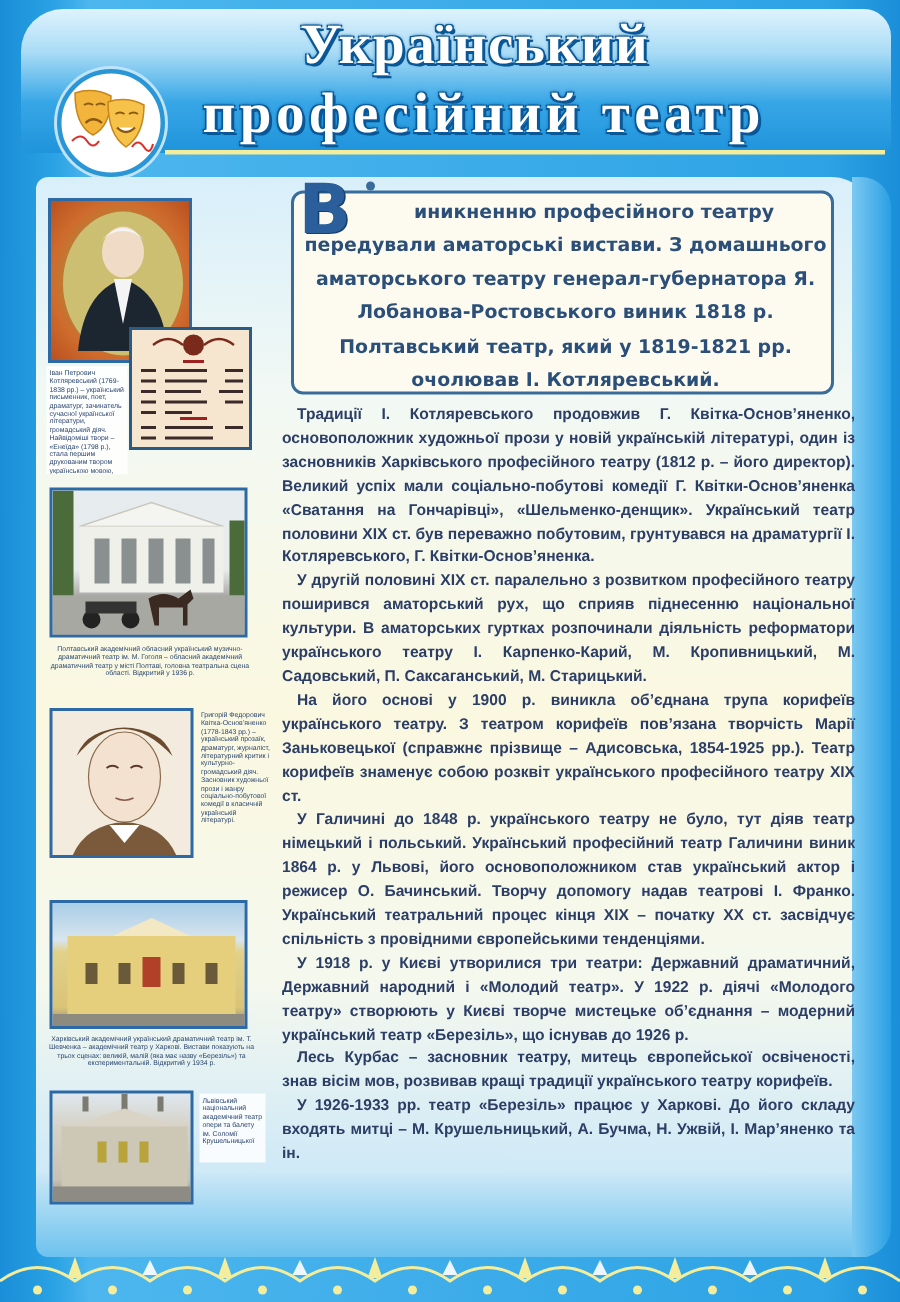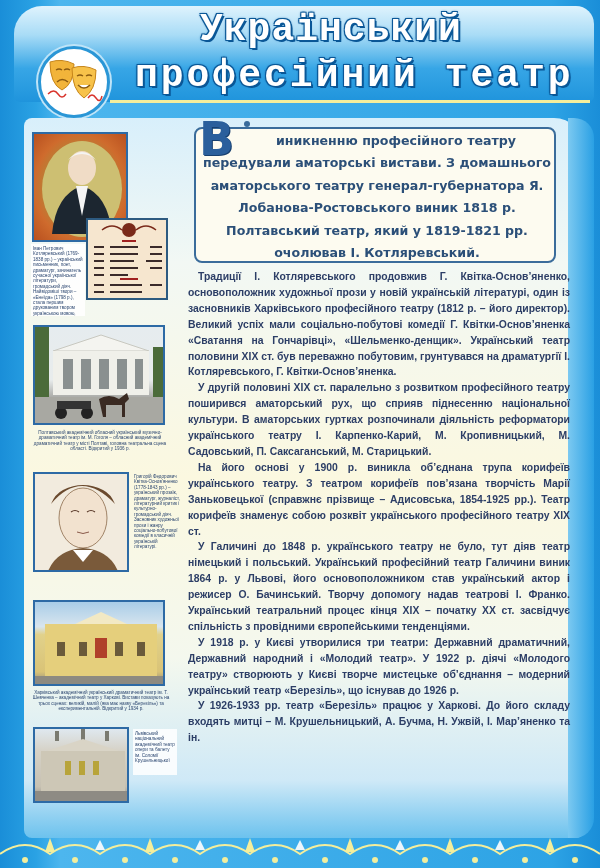--- a/index.html
+++ b/index.html
@@ -18,21 +18,21 @@
     position: absolute; left: 14px; top: 6px; width: 580px; height: 96px;
     background: linear-gradient(180deg, #dff3fd 0%, #a9dcf6 30%, #37a6e6 65%, #1f94dc 100%);
     border-radius: 28px 18px 6px 6px;
   }
   .header-line {
     position: absolute; left: 110px; top: 100px; width: 480px; height: 3px;
     background: #f4ee9c;
   }
   .title-1, .title-2 {
     position: absolute; width: 100%;
-    font-family: Liberation Mono, monospace; font-weight: bold;
+    font-family: Liberation Serif, serif; font-weight: bold;
     color: #ffffff;
     text-shadow: 0 0 2px #0c5a9a, 0 0 3px #0c5a9a, 2px 2px 0 #0b5796, -1px -1px 0 #0b5796, 1px -1px 0 #0b5796, -1px 1px 0 #0b5796;
     letter-spacing: 1px;
   }
   .title-1 { left: 200px; top: 8px; font-size: 38px; width: auto; }
   .title-2 { left: 135px; top: 54px; font-size: 38px; width: auto; letter-spacing: 3px; }
   .mask-circle {
     position: absolute; left: 38px; top: 46px; width: 72px; height: 72px;
     border-radius: 50%; background: #ffffff;
     border: 3px solid #2a96d6;
@@ -152,20 +152,21 @@
 <div class="intro-dot"></div>
 <div class="dropcap">В</div>
 <div class="intro-text">иникненню професійного театру передували аматорські вистави. З домашнього аматорського театру генерал-губернатора Я. Лобанова-Ростовського виник 1818 р. Полтавський театр, який у 1819-1821 рр. очолював І. Котляревський.</div>
 
 <div class="body-text">
   <p>Традиції І. Котляревського продовжив Г. Квітка-Основ’яненко, основоположник художньої прози у новій українській літературі, один із засновників Харківського професійного театру (1812 р. – його директор). Великий успіх мали соціально-побутові комедії Г. Квітки-Основ’яненка «Сватання на Гончарівці», «Шельменко-денщик». Український театр половини XIX ст. був переважно побутовим, грунтувався на драматургії І. Котляревського, Г. Квітки-Основ’яненка.</p>
   <p>У другій половині XIX ст. паралельно з розвитком професійного театру поширився аматорський рух, що сприяв піднесенню національної культури. В аматорських гуртках розпочинали діяльність реформатори українського театру І. Карпенко-Карий, М. Кропивницький, М. Садовський, П. Саксаганський, М. Старицький.</p>
   <p>На його основі у 1900 р. виникла об’єднана трупа корифеїв українського театру. З театром корифеїв пов’язана творчість Марії Заньковецької (справжнє прізвище – Адисовська, 1854-1925 рр.). Театр корифеїв знаменує собою розквіт українського професійного театру XIX ст.</p>
   <p>У Галичині до 1848 р. українського театру не було, тут діяв театр німецький і польський. Український професійний театр Галичини виник 1864 р. у Львові, його основоположником став український актор і режисер О. Бачинський. Творчу допомогу надав театрові І. Франко. Український театральний процес кінця XIX – початку XX ст. засвідчує спільність з провідними європейськими тенденціями.</p>
   <p>У 1918 р. у Києві утворилися три театри: Державний драматичний, Державний народний і «Молодий театр». У 1922 р. діячі «Молодого театру» створюють у Києві творче мистецьке об’єднання – модерний український театр «Березіль», що існував до 1926 р.</p>
+  <p>Лесь Курбас – засновник театру, митець європейської освіченості, знав вісім мов, розвивав кращі традиції українського театру корифеїв.</p>
   <p>У 1926-1933 рр. театр «Березіль» працює у Харкові. До його складу входять митці – М. Крушельницький, А. Бучма, Н. Ужвій, І. Мар’яненко та ін.</p>
 
 </div>
 
 <div class="img-frame portrait-kotl">
   <svg width="96" height="110" viewBox="0 0 96 110">
     <ellipse cx="48" cy="55" rx="40" ry="48" fill="#cdbf72"></ellipse>
     <ellipse cx="48" cy="34" rx="14" ry="17" fill="#f0dcc6"></ellipse>
     <path d="M34 26 q14 -16 28 0 q-6 -6 -14 -6 q-8 0 -14 6z" fill="#f4f4f4"></path>
     <path d="M18 100 q4 -40 30 -48 q26 8 30 48z" fill="#1c2630"></path>

